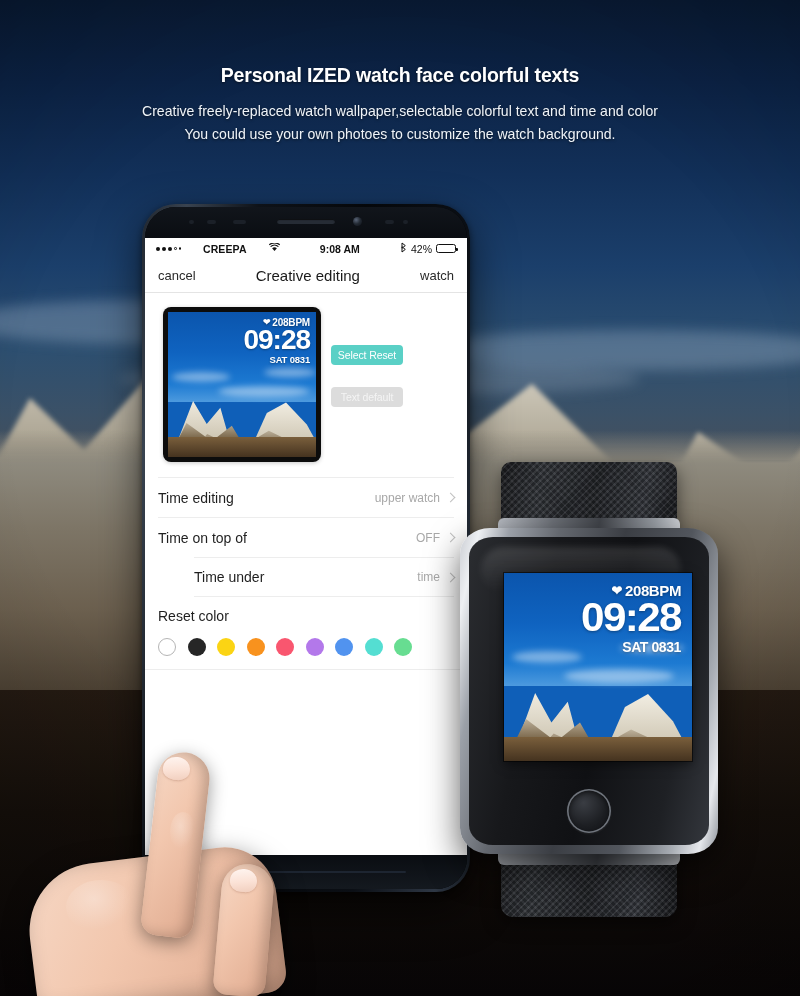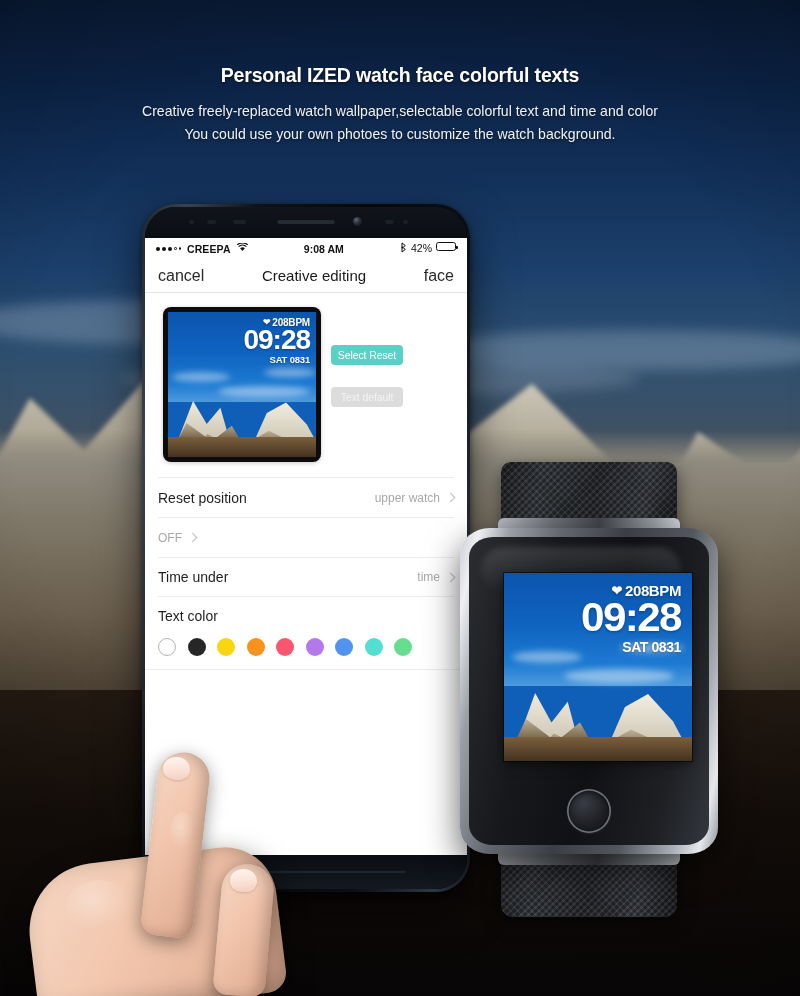--- a/index.html
+++ b/index.html
@@ -96,44 +96,44 @@
   .screen {
     position:absolute; left:0; top:31px; right:0; bottom:34px;
     background:#ffffff; overflow:hidden;
   }
 
   
   .statusbar {
     height:21px; display:flex; align-items:center; padding:0 11px;
     font-size:10.5px; color:#111; background:#fff;
   }
-  .sb-left { display:flex; align-items:center; gap:6px; }
+  .sb-left { display:flex; align-items:center; gap:22px; }
   .dots { display:flex; gap:2px; align-items:center; }
   .dot { width:4px; height:4px; border-radius:50%; background:#111; }
   .dot.off { background:transparent; border:1px solid #111; width:2.5px; height:2.5px; }
   .carrier { font-size:10.5px; font-weight:600; letter-spacing:.1px; }
   .wifi { font-size:10px; }
   .sb-mid { flex:1; text-align:center; font-size:10.5px; font-weight:600; }
-  .sb-right { display:flex; align-items:flex-start; gap:4px; }
+  .sb-right { display:flex; align-items:center; gap:4px; }
   .batt {
     width:20px; height:9px; border:1px solid #111; border-radius:2.5px;
     position:relative; padding:1px;
   }
   .batt::after {
     content:""; position:absolute; right:-3px; top:2.5px;
     width:2px; height:3px; background:#111; border-radius:0 1px 1px 0;
   }
   .batt-fill { height:100%; width:42%; background:#111; border-radius:1px; }
 
   
   .navbar {
     height:34px; display:flex; align-items:center; padding:0 13px;
     background:#fff; border-bottom:1px solid #e4e4e4;
   }
-  .nav-cancel, .nav-save { font-size:16px; color:#2a2a2a; }
+  .nav-cancel, .nav-save { font-size:13px; color:#2a2a2a; }
   .nav-title { flex:1; text-align:center; font-size:15px; color:#1a1a1a; }
 
   
   .preview-area { padding:14px 0 0 0; background:#fff; position:relative; height:184px; }
   .preview-frame {
     position:absolute; left:18px; top:14px; width:158px; height:155px;
     background:#0c0c0c; border-radius:8px; padding:5px;
     box-shadow:0 1px 4px rgba(0,0,0,.22);
   }
   .wface {
@@ -173,21 +173,21 @@
   }
   .btn-select { background:#5ad0c6; }
   .btn-reset { background:#dcdcdc; color:#f4f4f4; margin-top:22px; }
 
   
   .rows { background:#fff; padding:0 13px; }
   .row {
     height:40px; display:flex; align-items:center;
     border-top:1px solid #ededed; 
   }
-  .row:last-of-type { border-bottom:1px solid #ededed; }
+  .row:last-of-type { border-bottom:1px solid #ededed;margin-left:36px; }
   .row-label { flex:1; font-size:14px; color:#1f1f1f; }
   .row-value { font-size:12px; color:#a8a8a8; margin-right:7px; }
   .chev {
     width:7px; height:7px; border-right:1.4px solid #c0c0c0;
     border-top:1.4px solid #c0c0c0; transform:rotate(45deg);
   }
 
   .colorsec { background:#fff; padding:11px 13px 0 13px; }
   .colorsec-title { font-size:14px; color:#1f1f1f; }
   .swatches { display:flex; align-items:center; gap:11.5px; margin-top:14px; padding-bottom:13px; }
@@ -413,21 +413,21 @@
             </svg>
           </span>
           <span>42%</span>
           <span class="batt"><span class="batt-fill" style="width: 42%;"></span></span>
         </div>
       </div>
 
       <div class="navbar">
         <span class="nav-cancel">cancel</span>
         <span class="nav-title">Creative editing</span>
-        <span class="nav-save">face</span>
+        <span class="nav-save">watch</span>
       </div>
 
       <div class="preview-area">
         <div class="preview-frame">
           <div class="wface">
             <div class="wf-sky"></div>
             <div class="wf-cloud" style="left:4px;  top:60px; width:58px; height:10px;"></div>
             <div class="wf-cloud" style="left:50px; top:74px; width:92px; height:11px;"></div>
             <div class="wf-cloud" style="left:96px; top:56px; width:52px; height:9px;"></div>
 
@@ -451,37 +451,38 @@
         </div>
 
         <div class="btn-col">
           <span class="btn btn-select">Select Reset</span>
           <span class="btn btn-reset">Text default</span>
         </div>
       </div>
 
       <div class="rows">
         <div class="row">
-          <span class="row-label">Reset position</span>
+          <span class="row-label">Time editing</span>
           <span class="row-value">upper watch</span>
           <span class="chev"></span>
         </div>
         <div class="row">
+          <span class="row-label">Time on top of</span>
           <span class="row-value">OFF</span>
           <span class="chev"></span>
         </div>
         <div class="row">
           <span class="row-label">Time under</span>
           <span class="row-value">time</span>
           <span class="chev"></span>
         </div>
       </div>
 
       <div class="colorsec">
-        <div class="colorsec-title">Text color</div>
+        <div class="colorsec-title">Reset color</div>
         <div class="swatches">
           <span class="sw sel"></span>
           <span class="sw" id="sw1" style="background: rgb(38, 38, 38);"></span>
           <span class="sw" id="sw2" style="background: rgb(251, 212, 20);"></span>
           <span class="sw" id="sw3" style="background: rgb(248, 146, 30);"></span>
           <span class="sw" id="sw4" style="background: rgb(249, 86, 111);"></span>
           <span class="sw" id="sw5" style="background: rgb(179, 120, 234);"></span>
           <span class="sw" id="sw6" style="background: rgb(81, 147, 239);"></span>
           <span class="sw" id="sw7" style="background: rgb(84, 222, 210);"></span>
           <span class="sw" id="sw8" style="background: rgb(103, 221, 145);"></span>

